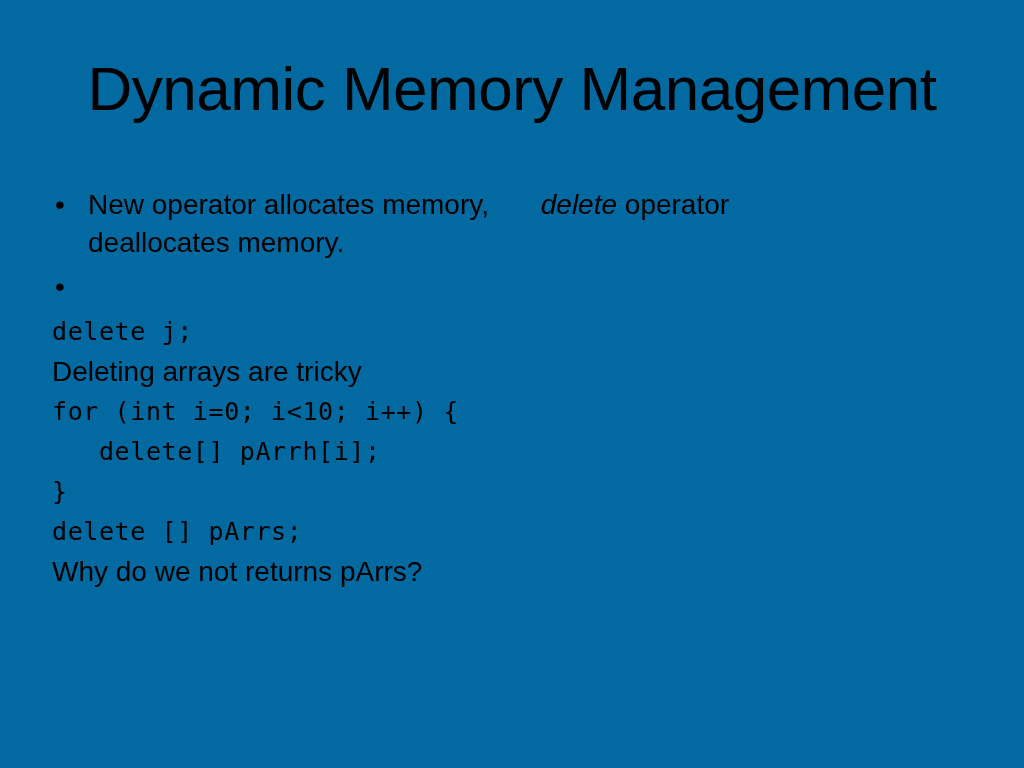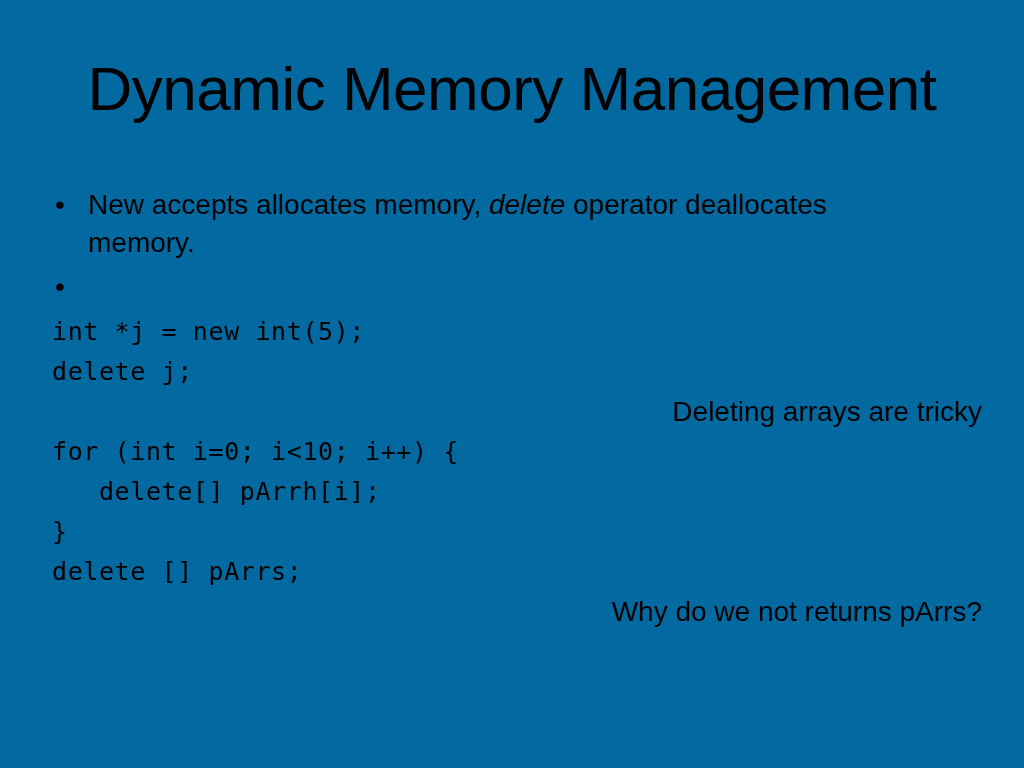--- a/index.html
+++ b/index.html
@@ -66,30 +66,30 @@
     flex: 1 1 auto;
     font-family: "Liberation Sans", sans-serif;
     font-size: 28px;
     line-height: 38px;
     color: #000000;
     max-width: 760px;
   }
 
   .bullet-text em {
     font-style: italic;
+    margin-left: 44px;
   }
 
   
   .plain-line {
     font-family: "Liberation Sans", sans-serif;
     font-size: 28px;
     line-height: 40px;
     color: #000000;
     white-space: pre;
-    text-align: right;
   }
 
   
   .code-line {
     font-family: "DejaVu Sans Mono", "Liberation Mono", monospace;
     font-size: 25px;
     line-height: 40px;
     color: #000000;
     white-space: pre;
     letter-spacing: 0.6px;
@@ -99,28 +99,27 @@
 <body>
 
 <div class="slide">
 
   <div class="slide-title">Dynamic Memory Management</div>
 
   <div class="body">
 
     <div class="bullet-row">
       <span class="bullet-mark">•</span>
-      <span class="bullet-text"><span>New accepts allocates memory, </span><em>delete</em><span> operator deallocates memory.</span></span>
+      <span class="bullet-text"><span>New operator allocates memory, </span><em>delete</em><span> operator deallocates memory.</span></span>
     </div>
 
     <div class="bullet-row">
       <span class="bullet-mark">•</span>
     </div>
 
-    <div class="code-line">int *j = new int(5);</div>
     <div class="code-line">delete j;</div>
     <div class="plain-line">Deleting arrays are tricky</div>
     <div class="code-line">for (int i=0; i&lt;10; i++) {</div>
     <div class="code-line">   delete[] pArrh[i];</div>
     <div class="code-line">}</div>
     <div class="code-line">delete [] pArrs;</div>
     <div class="plain-line">Why do we not returns pArrs?</div>
 
   </div>
 </div>

